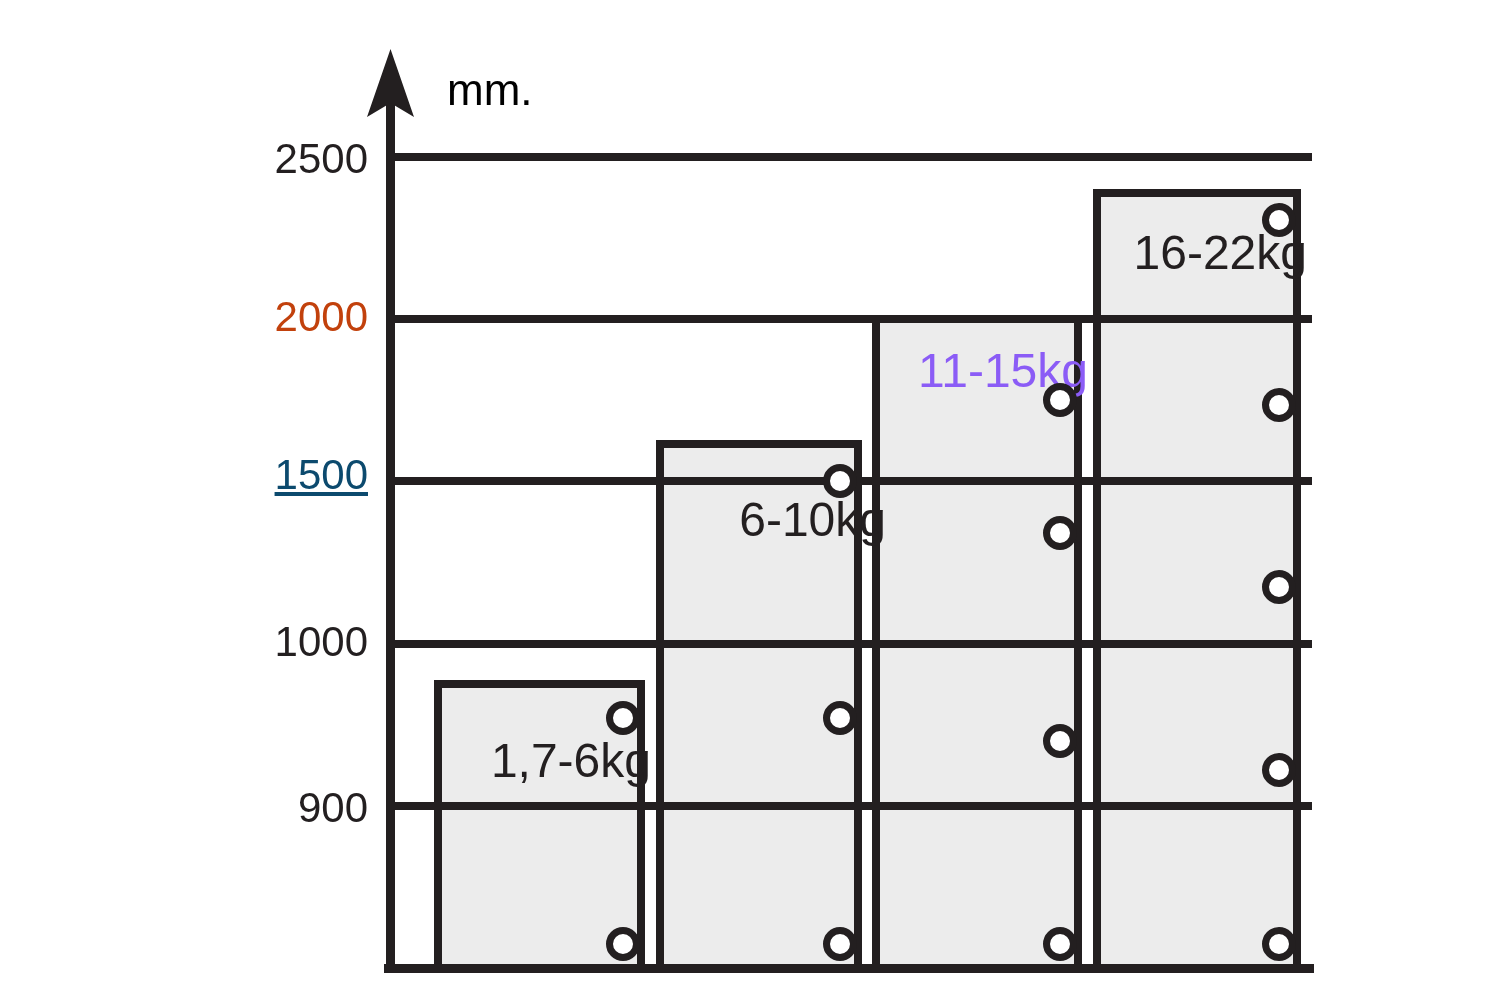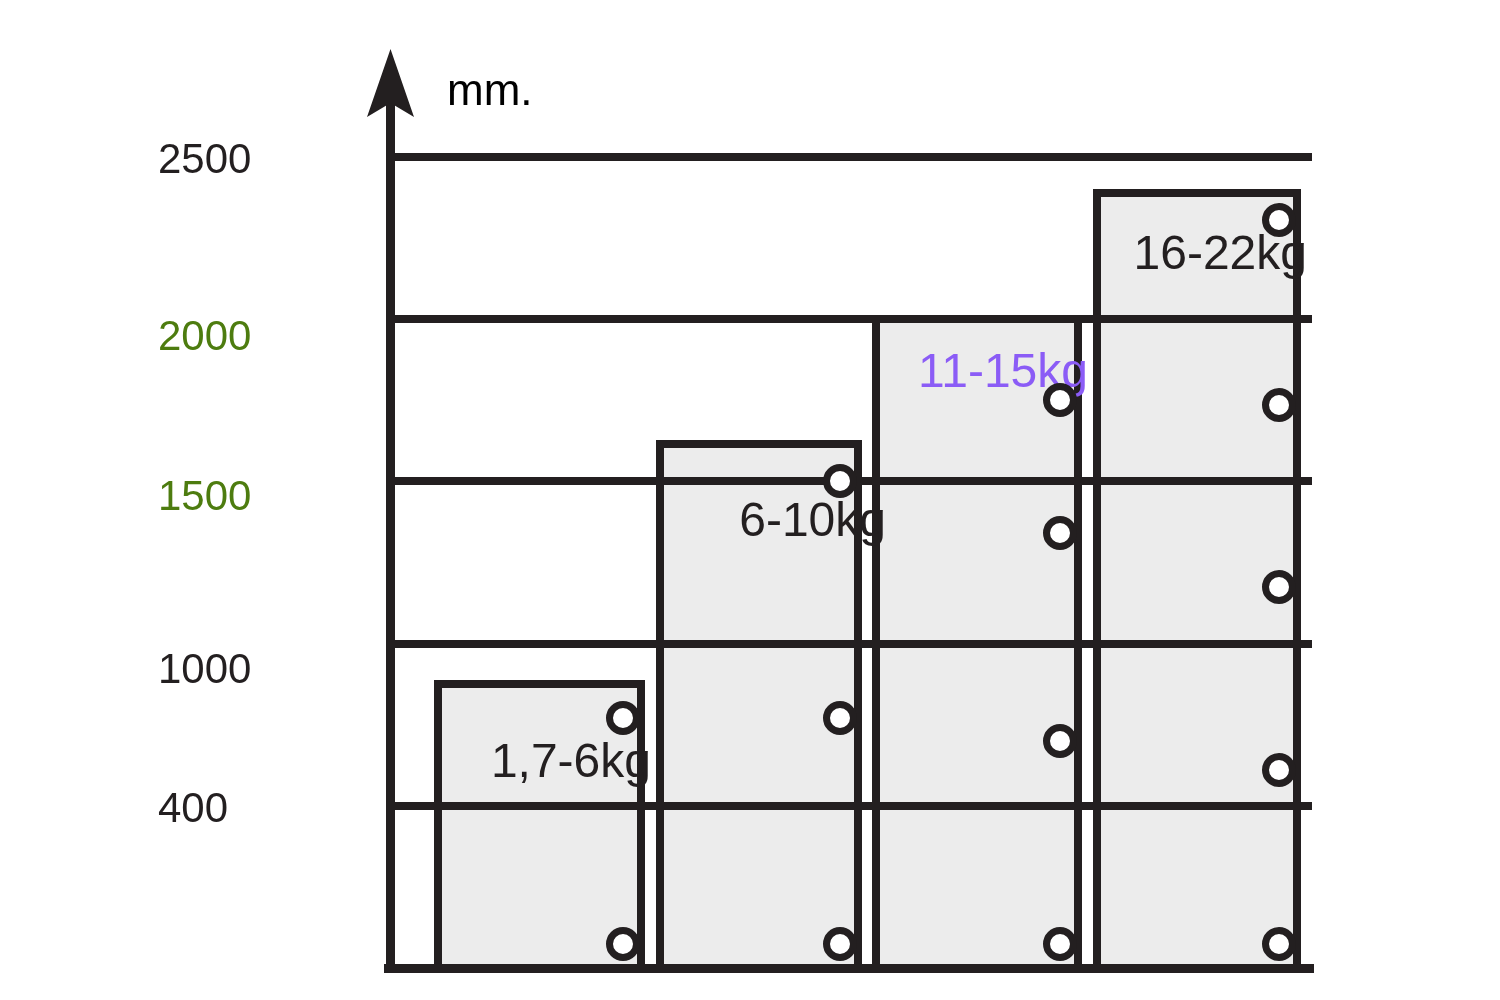--- a/index.html
+++ b/index.html
@@ -5,46 +5,46 @@
   html,body{margin:0;padding:0;background:#fff;}
   .canvas{
     position:relative;width:1500px;height:1000px;background:#fff;
     overflow:hidden;font-family:"Liberation Sans",sans-serif;
   }
   .abs{position:absolute;}
   .bar{z-index:1;box-sizing:border-box;border-style:solid;border-width:8px;}
   .gridline{z-index:2;height:8px;}
   .axisline{z-index:2;}
   .baseline{z-index:2;}
-  .tick-label{z-index:3;width:210px;text-align:left;font-size:42px;line-height:52px;height:52px;}
+  .tick-label{z-index:3;width:210px;text-align:right;font-size:42px;line-height:52px;height:52px;}
   .bar-label{z-index:3;text-align:right;font-size:48px;line-height:48px;height:48px;white-space:nowrap;}
   .unit-label{z-index:3;font-size:44px;line-height:48px;left:407px;top:50px;}
   .hole{z-index:4;box-sizing:border-box;width:34px;height:34px;border:7px solid #000;border-radius:50%;}
   .arrow{z-index:2;}
 </style>
 </head>
 <body>
 
 <figure class="canvas">
   <span class="abs unit-label">mm.</span>
   <div id="chart-root">
       <div class="abs bar" style="left: 394px; top: 664.15px; width: 211px; height: 291.85px; background: rgb(236, 236, 236); border-color: rgb(35, 31, 32);"></div>
       <div class="abs bar" style="left: 616px; top: 424.094px; width: 206px; height: 531.906px; background: rgb(236, 236, 236); border-color: rgb(35, 31, 32);"></div>
       <div class="abs bar" style="left: 832px; top: 299.2px; width: 210px; height: 656.8px; background: rgb(236, 236, 236); border-color: rgb(35, 31, 32);"></div>
       <div class="abs bar" style="left: 1053px; top: 172.684px; width: 208px; height: 783.316px; background: rgb(236, 236, 236); border-color: rgb(35, 31, 32);"></div>
       <div class="abs gridline" style="left: 350px; top: 137px; width: 922px; background: rgb(35, 31, 32);"></div>
       <div class="abs tick-label" style="left: 118px; top: 117px; color: rgb(35, 31, 32);">2500</div>
       <div class="abs gridline" style="left: 350px; top: 299.2px; width: 922px; background: rgb(35, 31, 32);"></div>
-      <div class="abs tick-label" style="left: 118px; top: 294px; color: #4d7c0f;">2000</div>
+      <div class="abs tick-label" style="left: 118px; top: 275px; color: #c2410c;">2000</div>
       <div class="abs gridline" style="left: 350px; top: 461.4px; width: 922px; background: rgb(35, 31, 32);"></div>
-      <div class="abs tick-label" style="left: 118px; top: 454px; color: #4d7c0f;">1500</div>
+      <div class="abs tick-label" style="left: 118px; top: 433px; color: #0c4a6e; text-decoration: underline;">1500</div>
       <div class="abs gridline" style="left: 350px; top: 623.6px; width: 922px; background: rgb(35, 31, 32);"></div>
-      <div class="abs tick-label" style="left: 118px; top: 627px; color: rgb(35, 31, 32);">1000</div>
+      <div class="abs tick-label" style="left: 118px; top: 600px; color: rgb(35, 31, 32);">1000</div>
       <div class="abs gridline" style="left: 350px; top: 785.8px; width: 922px; background: rgb(35, 31, 32);"></div>
-      <div class="abs tick-label" style="left: 118px; top: 765.8px; color: rgb(35, 31, 32);">400</div>
+      <div class="abs tick-label" style="left: 118px; top: 765.8px; color: rgb(35, 31, 32);">900</div>
       <div class="abs axisline" style="left: 346px; top: 56px; width: 9px; height: 900px; background: rgb(35, 31, 32);"></div>
       <div class="abs arrow" style="left: 327px; top: 33px; width: 47px; height: 70px;"><svg width="47" height="70" viewBox="0 0 47 70">
           <polygon points="23.5,0 0,68 23.5,54 47,68" fill="#231f20"></polygon>
         </svg></div>
       <div class="abs baseline" style="left: 344px; top: 948px; width: 930px; height: 9px; background: rgb(35, 31, 32);"></div>
       <div class="abs bar-label" style="left: 388px; top: 721px; width: 223px; color: rgb(35, 31, 32);">1,7-6kg</div>
       <div class="abs bar-label" style="left: 628px; top: 480px; width: 218px; color: rgb(35, 31, 32);">6-10kg</div>
       <div class="abs bar-label" style="left: 826px; top: 331px; width: 222px; color: #8b5cf6;">11-15kg</div>
       <div class="abs bar-label" style="left: 1047px; top: 213px; width: 220px; color: rgb(35, 31, 32);">16-22kg</div>
       <div class="abs hole" style="left: 566px; top: 685.212px; background: rgb(255, 255, 255); border-color: rgb(35, 31, 32);"></div>

